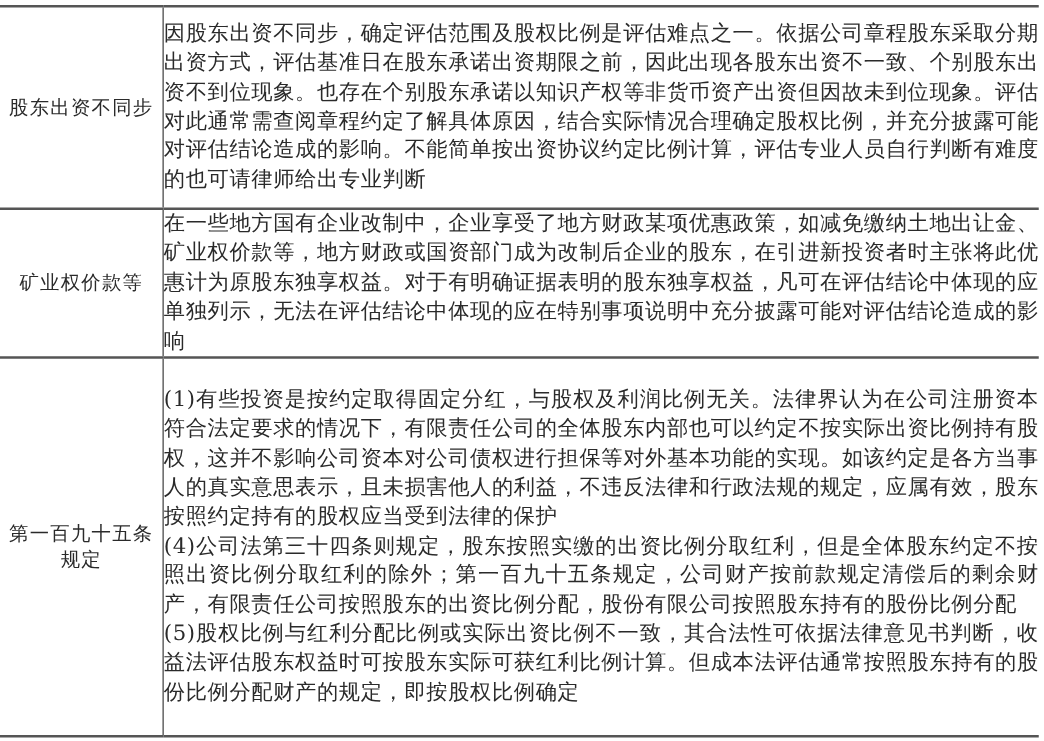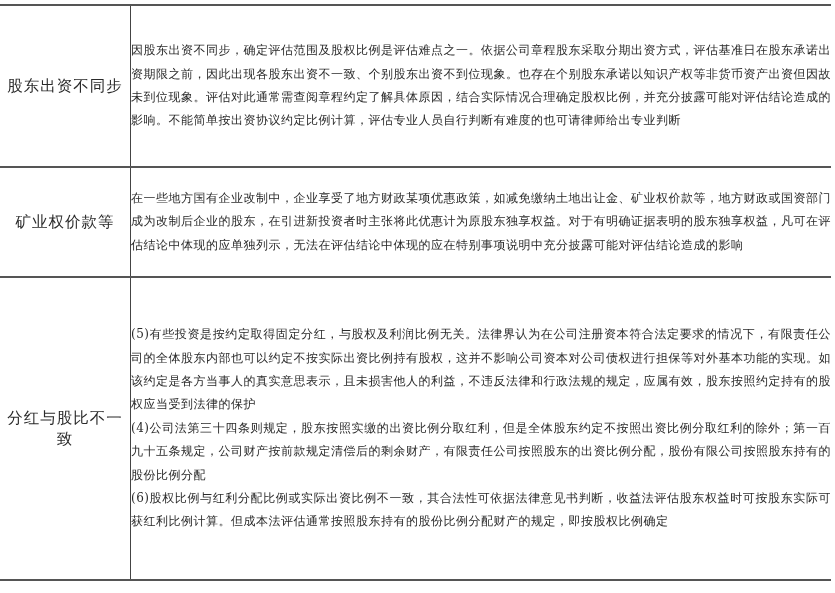--- a/index.html
+++ b/index.html
@@ -3,21 +3,21 @@
 <meta charset="utf-8">
 <style>
   html, body { margin: 0; padding: 0; background: #ffffff; }
   body { width: 835px; height: 593px; overflow: hidden; position: relative;
          font-family: "DejaVu Serif", "Liberation Serif", serif; color: #2a2a2a; }
   table.doc { position: absolute; left: 0; top: 4px; width: 831px;
               border-collapse: collapse; table-layout: fixed; }
   table.doc td { border-top: 2px solid #555; border-bottom: 2px solid #555; padding: 0; vertical-align: middle; }
   td.label { width: 130px; border-right: 1px solid #444; text-align: center;
              font-size: 15.5px; letter-spacing: 1px; }
-  td.body { padding: 3px 0 5px 9px; font-size: 12px; line-height: 23.4px;
+  td.body { padding: 3px 0 5px 9px; font-size: 17px; line-height: 23.4px;
             text-align: justify; letter-spacing: 0.5px; }
   .para { margin: 0; }
   tr.r1 td { height: 160px; }
   tr.r2 td { height: 108px; }
   tr.r3 td { height: 301px; }
 </style>
 </head>
 <body>
 
 <table class="doc">
@@ -28,21 +28,21 @@
       <p class="para">因股东出资不同步，确定评估范围及股权比例是评估难点之一。依据公司章程股东采取分期出资方式，评估基准日在股东承诺出资期限之前，因此出现各股东出资不一致、个别股东出资不到位现象。也存在个别股东承诺以知识产权等非货币资产出资但因故未到位现象。评估对此通常需查阅章程约定了解具体原因，结合实际情况合理确定股权比例，并充分披露可能对评估结论造成的影响。不能简单按出资协议约定比例计算，评估专业人员自行判断有难度的也可请律师给出专业判断</p>
     </td>
   </tr>
   <tr class="r2">
     <td class="label">矿业权价款等</td>
     <td class="body">
       <p class="para">在一些地方国有企业改制中，企业享受了地方财政某项优惠政策，如减免缴纳土地出让金、矿业权价款等，地方财政或国资部门成为改制后企业的股东，在引进新投资者时主张将此优惠计为原股东独享权益。对于有明确证据表明的股东独享权益，凡可在评估结论中体现的应单独列示，无法在评估结论中体现的应在特别事项说明中充分披露可能对评估结论造成的影响</p>
     </td>
   </tr>
   <tr class="r3">
-    <td class="label">分红与股比不一致</td>
+    <td class="label">第一百九十五条规定</td>
     <td class="body">
-      <p class="para">(5)有些投资是按约定取得固定分红，与股权及利润比例无关。法律界认为在公司注册资本符合法定要求的情况下，有限责任公司的全体股东内部也可以约定不按实际出资比例持有股权，这并不影响公司资本对公司债权进行担保等对外基本功能的实现。如该约定是各方当事人的真实意思表示，且未损害他人的利益，不违反法律和行政法规的规定，应属有效，股东按照约定持有的股权应当受到法律的保护</p>
+      <p class="para">(1)有些投资是按约定取得固定分红，与股权及利润比例无关。法律界认为在公司注册资本符合法定要求的情况下，有限责任公司的全体股东内部也可以约定不按实际出资比例持有股权，这并不影响公司资本对公司债权进行担保等对外基本功能的实现。如该约定是各方当事人的真实意思表示，且未损害他人的利益，不违反法律和行政法规的规定，应属有效，股东按照约定持有的股权应当受到法律的保护</p>
       <p class="para">(4)公司法第三十四条则规定，股东按照实缴的出资比例分取红利，但是全体股东约定不按照出资比例分取红利的除外；第一百九十五条规定，公司财产按前款规定清偿后的剩余财产，有限责任公司按照股东的出资比例分配，股份有限公司按照股东持有的股份比例分配</p>
-      <p class="para">(6)股权比例与红利分配比例或实际出资比例不一致，其合法性可依据法律意见书判断，收益法评估股东权益时可按股东实际可获红利比例计算。但成本法评估通常按照股东持有的股份比例分配财产的规定，即按股权比例确定</p>
+      <p class="para">(5)股权比例与红利分配比例或实际出资比例不一致，其合法性可依据法律意见书判断，收益法评估股东权益时可按股东实际可获红利比例计算。但成本法评估通常按照股东持有的股份比例分配财产的规定，即按股权比例确定</p>
     </td>
   </tr>
 </tbody>
   </table>
 
 </body></html>

